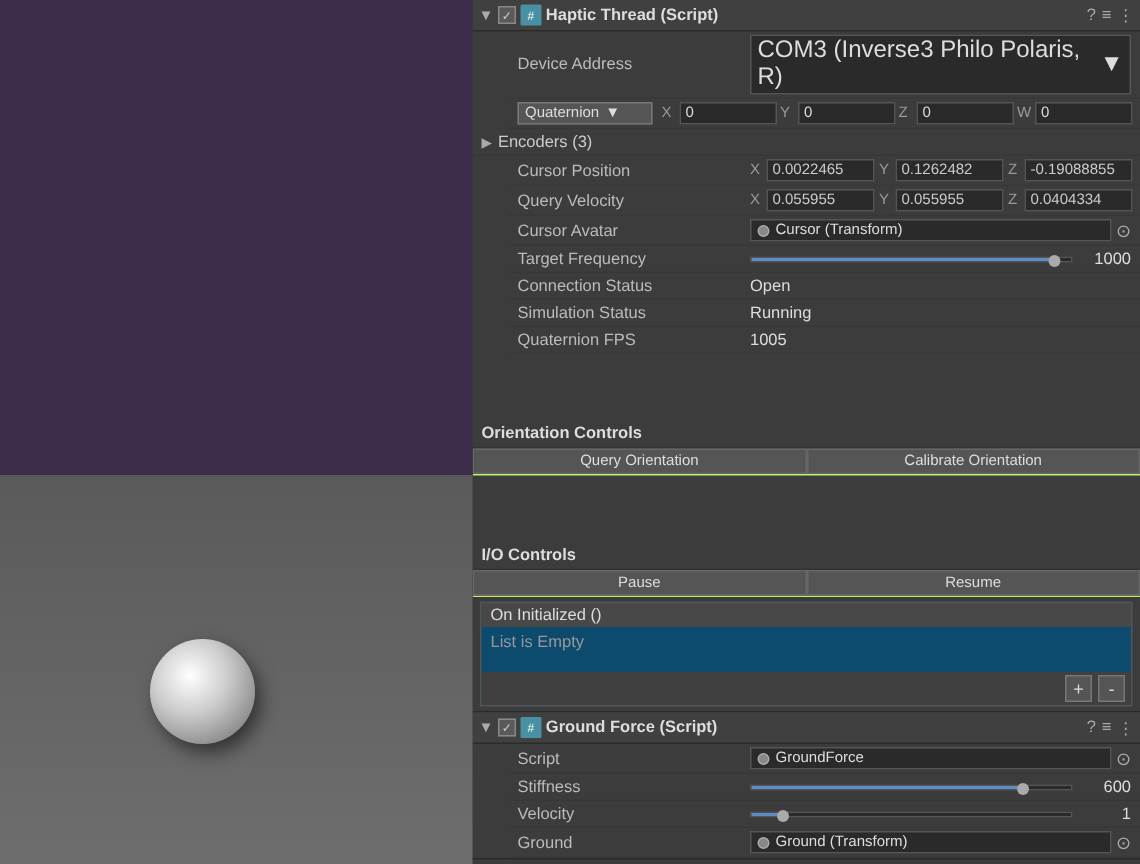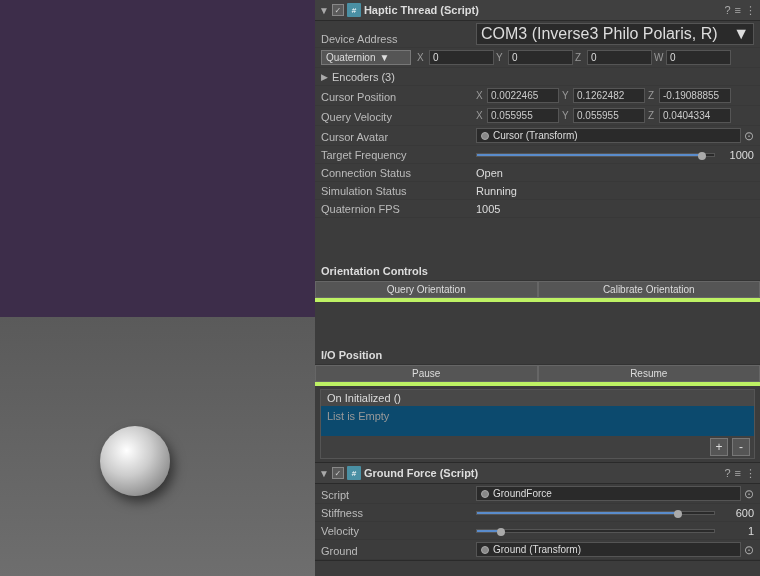--- a/index.html
+++ b/index.html
@@ -101,24 +101,25 @@
 
     .header-icon {
       color: #aaa;
       font-size: 11px;
       cursor: pointer;
     }
 
     
     .row {
       display: flex;
-      align-items: flex-end;
+      align-items: center;
       padding: 2px 6px;
       min-height: 18px;
       border-bottom: 1px solid #383838;
+      margin-left: 24px;
     }
 
     .row-label {
       width: 155px;
       color: #bbb;
       font-size: 11px;
       flex-shrink: 0;
     }
 
     .row-value {
@@ -295,21 +296,21 @@
       font-weight: bold;
       color: #ddd;
       background: #3c3c3c;
       border-bottom: 1px solid #333;
       margin-top: 44px;
     }
 
     
     .btn-row {
       display: flex;
-      border-bottom: 4px solid #bef264;
+      border-bottom: 1px solid #bef264;
     }
 
     .ctrl-btn {
       flex: 1;
       padding: 2px 4px;
       background: #555;
       border: 1px solid #666;
       color: #ddd;
       font-size: 10px;
       text-align: center;
@@ -496,21 +497,21 @@
       <span class="row-label">Quaternion FPS</span>
       <span class="row-value">1005</span>
     </div>
 
     <div class="section-header">Orientation Controls</div>
     <div class="btn-row">
       <div class="ctrl-btn">Query Orientation</div>
       <div class="ctrl-btn">Calibrate Orientation</div>
     </div>
 
-    <div class="section-header">I/O Position</div>
+    <div class="section-header">I/O Controls</div>
     <div class="btn-row">
       <div class="ctrl-btn">Pause</div>
       <div class="ctrl-btn">Resume</div>
     </div>
 
     <div class="event-section">
       <div class="event-header">
         <span>On Initialized ()</span>
       </div>
       <div class="event-body">

